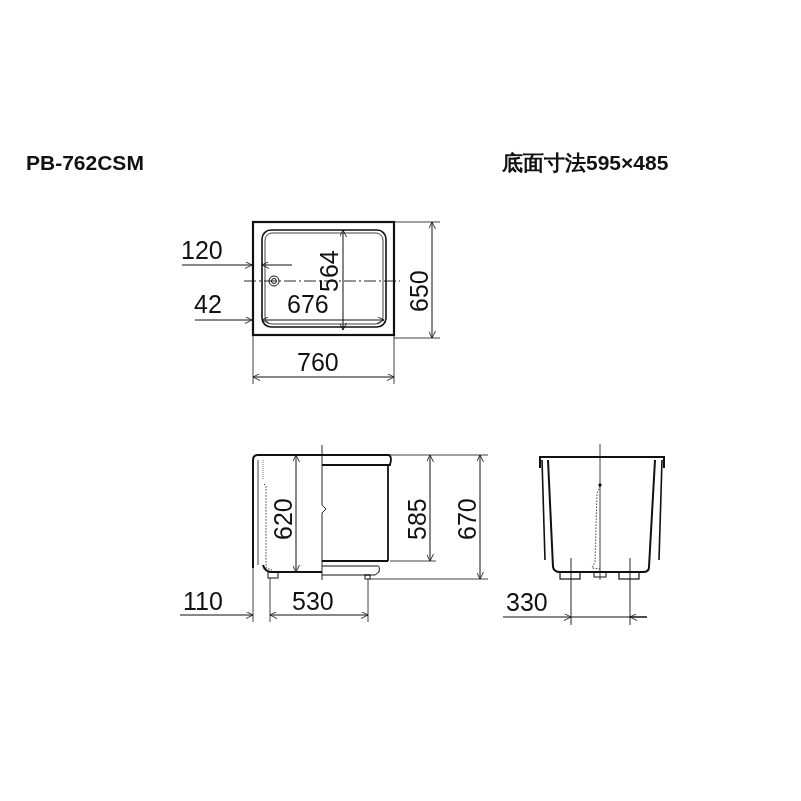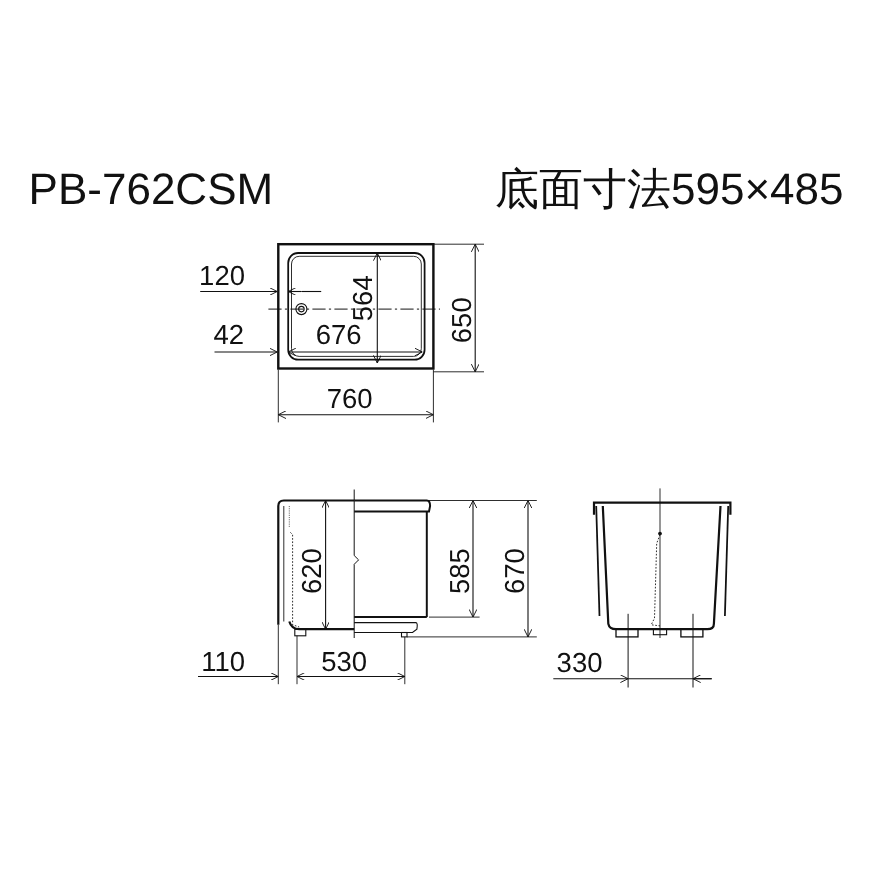--- a/index.html
+++ b/index.html
@@ -1,20 +1,20 @@
 <!DOCTYPE html>
 <html><head>
 <meta charset="utf-8">
 <style>
   html, body { margin: 0; padding: 0; background: #ffffff; }
   body { width: 801px; height: 801px; position: relative; overflow: hidden;
          font-family: "Liberation Sans", "DejaVu Sans", sans-serif; color: #111; }
-  .title { position: absolute; font-size: 40px; font-weight: normal; letter-spacing: 0px; line-height: 1; }
+  .title { position: absolute; font-size: 21px; font-weight: bold; letter-spacing: 0px; line-height: 1; }
   #model { left: 26px; top: 152px; }
-  #base { left: 450px; top: 152px; }
+  #base { left: 502px; top: 152px; }
   svg { position: absolute; left: 0; top: 0; }
   svg text { font-family: "Liberation Sans", "DejaVu Sans", sans-serif; fill: #111; }
 </style>
 </head>
 <body>
 
 <div class="title" id="model">PB-762CSM</div>
 <div class="title" id="base">底面寸法595×485</div>
 
 <svg width="801" height="801" viewBox="0 0 801 801">

